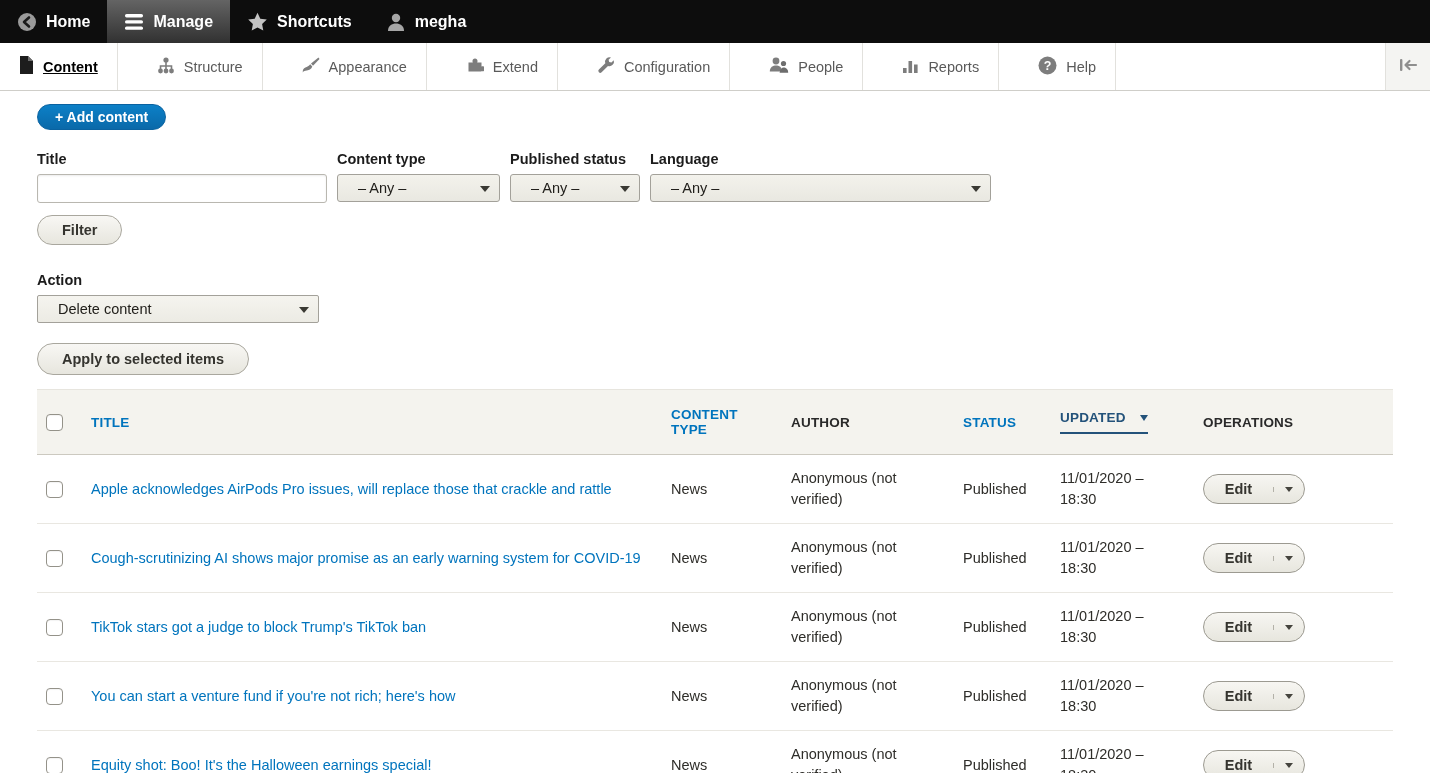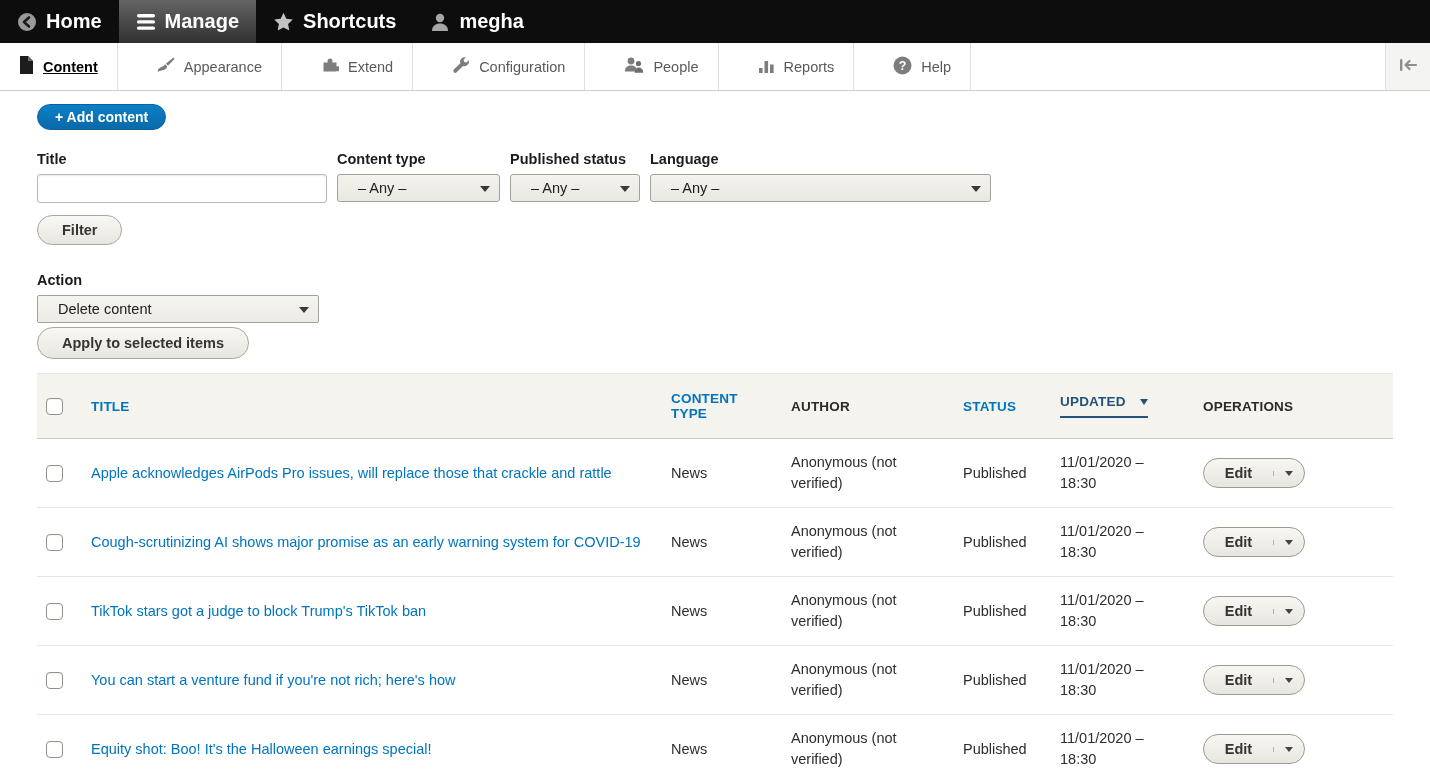--- a/index.html
+++ b/index.html
@@ -3,21 +3,21 @@
 <meta charset="utf-8">
 <style>
   * { box-sizing: border-box; margin: 0; padding: 0; }
   html,body { background:#fff; }
   body { font-family: "Liberation Sans", sans-serif; }
   .screen { width:1430px; height:773px; overflow:hidden; background:#fff; position:relative; }
 
   
   .toolbar { height:43px; background:#0d0d0d; display:flex; align-items:stretch; }
   .tb-item { display:flex; align-items:center; gap:9px; padding:0 17px; color:#fff;
-             font-size:20px; font-weight:700; cursor:pointer; }
+             font-size:16px; font-weight:700; cursor:pointer; }
   .tb-item.active { background:linear-gradient(#646464,#313131); }
   .tb-item svg { display:block; }
 
   
   .menubar { height:48px; background:#fff; display:flex; align-items:stretch;
              border-bottom:1px solid #cfcec9;gap:20px; }
   .mb-item { display:flex; align-items:center; gap:9px; padding:0 19px;
              border-right:1px solid #e2e1dd; color:#5a5a5a; font-size:14.5px; cursor:pointer; }
   .mb-item.active { color:#000; font-weight:700; }
   .mb-item.active .mb-label { text-decoration:underline; }
@@ -46,21 +46,21 @@
             border-top:6px solid #3a3933; }
   .w-content-type { width:163px; } .w-pub { width:130px; } .w-lang { width:341px; }
   .select-plain { border-radius:2px; background:linear-gradient(#f5f4ef,#ecebe4); }
 
   .btn-gray { height:30px; padding:0 24px; border:1px solid #a9a79e; border-radius:15px;
               background:linear-gradient(#f8f7f4,#e7e6de); color:#35342f; font-size:14.5px;
               font-weight:700; cursor:pointer; font-family:inherit;text-align:right; }
   .filter-btn { margin-top:12px; }
   .action-label { margin-top:27px; }
   .action-select { width:282px; margin-top:4px; }
-  .apply-btn { margin-top:4px; height:32px; border-radius:16px; }
+  .apply-btn { margin-top:20px; height:32px; border-radius:16px; }
 
   
   .vtable { margin-top:14px; width:1356px; }
   .tgrid { display:grid; grid-template-columns:54px 580px 120px 172px 97px 143px 1fr; }
   .thead { background:#f4f3ee; border-top:1px solid #e7e5de; border-bottom:1px solid #ccc9c0;
            min-height:66px; align-items:center; }
   .th { font-size:13.5px; font-weight:700; color:#2a2a2a; letter-spacing:.2px; padding-right:20px; }
   .th-link { color:#0074bd; cursor:pointer; }
   .th-sort { color:#23527a; display:inline-flex; align-items:center; gap:14px;
              border-bottom:2px solid #23527a; padding-bottom:7px; cursor:pointer; }
@@ -133,20 +133,32 @@
       <span>
         <svg width="15" height="18" viewBox="0 0 15 18">
             <path d="M1 0 H9 L14 5 V18 H1 Z" fill="#1d1d1d"></path>
             <path d="M9 0 L14 5 H9 Z" fill="#6d6d6d"></path>
           </svg>
       </span>
       <span class="mb-label">Content</span>
     </div>
     <div class="mb-item">
       <span>
+        <svg width="18" height="17" viewBox="0 0 18 17">
+            <path d="M9 4 V9 M9 9 H3.5 V12 M9 9 H14.5 V12 M9 9 V12" stroke="#7d7d7d" stroke-width="1.6" fill="none"></path>
+            <circle cx="9" cy="3" r="2.6" fill="#7d7d7d"></circle>
+            <circle cx="3.5" cy="14" r="2.4" fill="#7d7d7d"></circle>
+            <circle cx="9" cy="14" r="2.4" fill="#7d7d7d"></circle>
+            <circle cx="14.5" cy="14" r="2.4" fill="#7d7d7d"></circle>
+          </svg>
+      </span>
+      <span class="mb-label">Structure</span>
+    </div>
+    <div class="mb-item">
+      <span>
         <svg width="18" height="18" viewBox="0 0 18 18">
             <path d="M16.5 1.5 L9 7.5 L11 9.8 L17.5 3 Z" fill="#7d7d7d"></path>
             <path d="M8.2 8.2 L10.3 10.6 C9.5 13 7 14.5 3.5 14.8 C2.2 14.9 1.3 15.6 0.8 16.6 C0.5 14 1.6 12.3 3.4 11.5 C5.2 10.7 6.8 10 8.2 8.2 Z" fill="#7d7d7d"></path>
           </svg>
       </span>
       <span class="mb-label">Appearance</span>
     </div>
     <div class="mb-item">
       <span>
         <svg width="18" height="18" viewBox="0 0 18 18">

